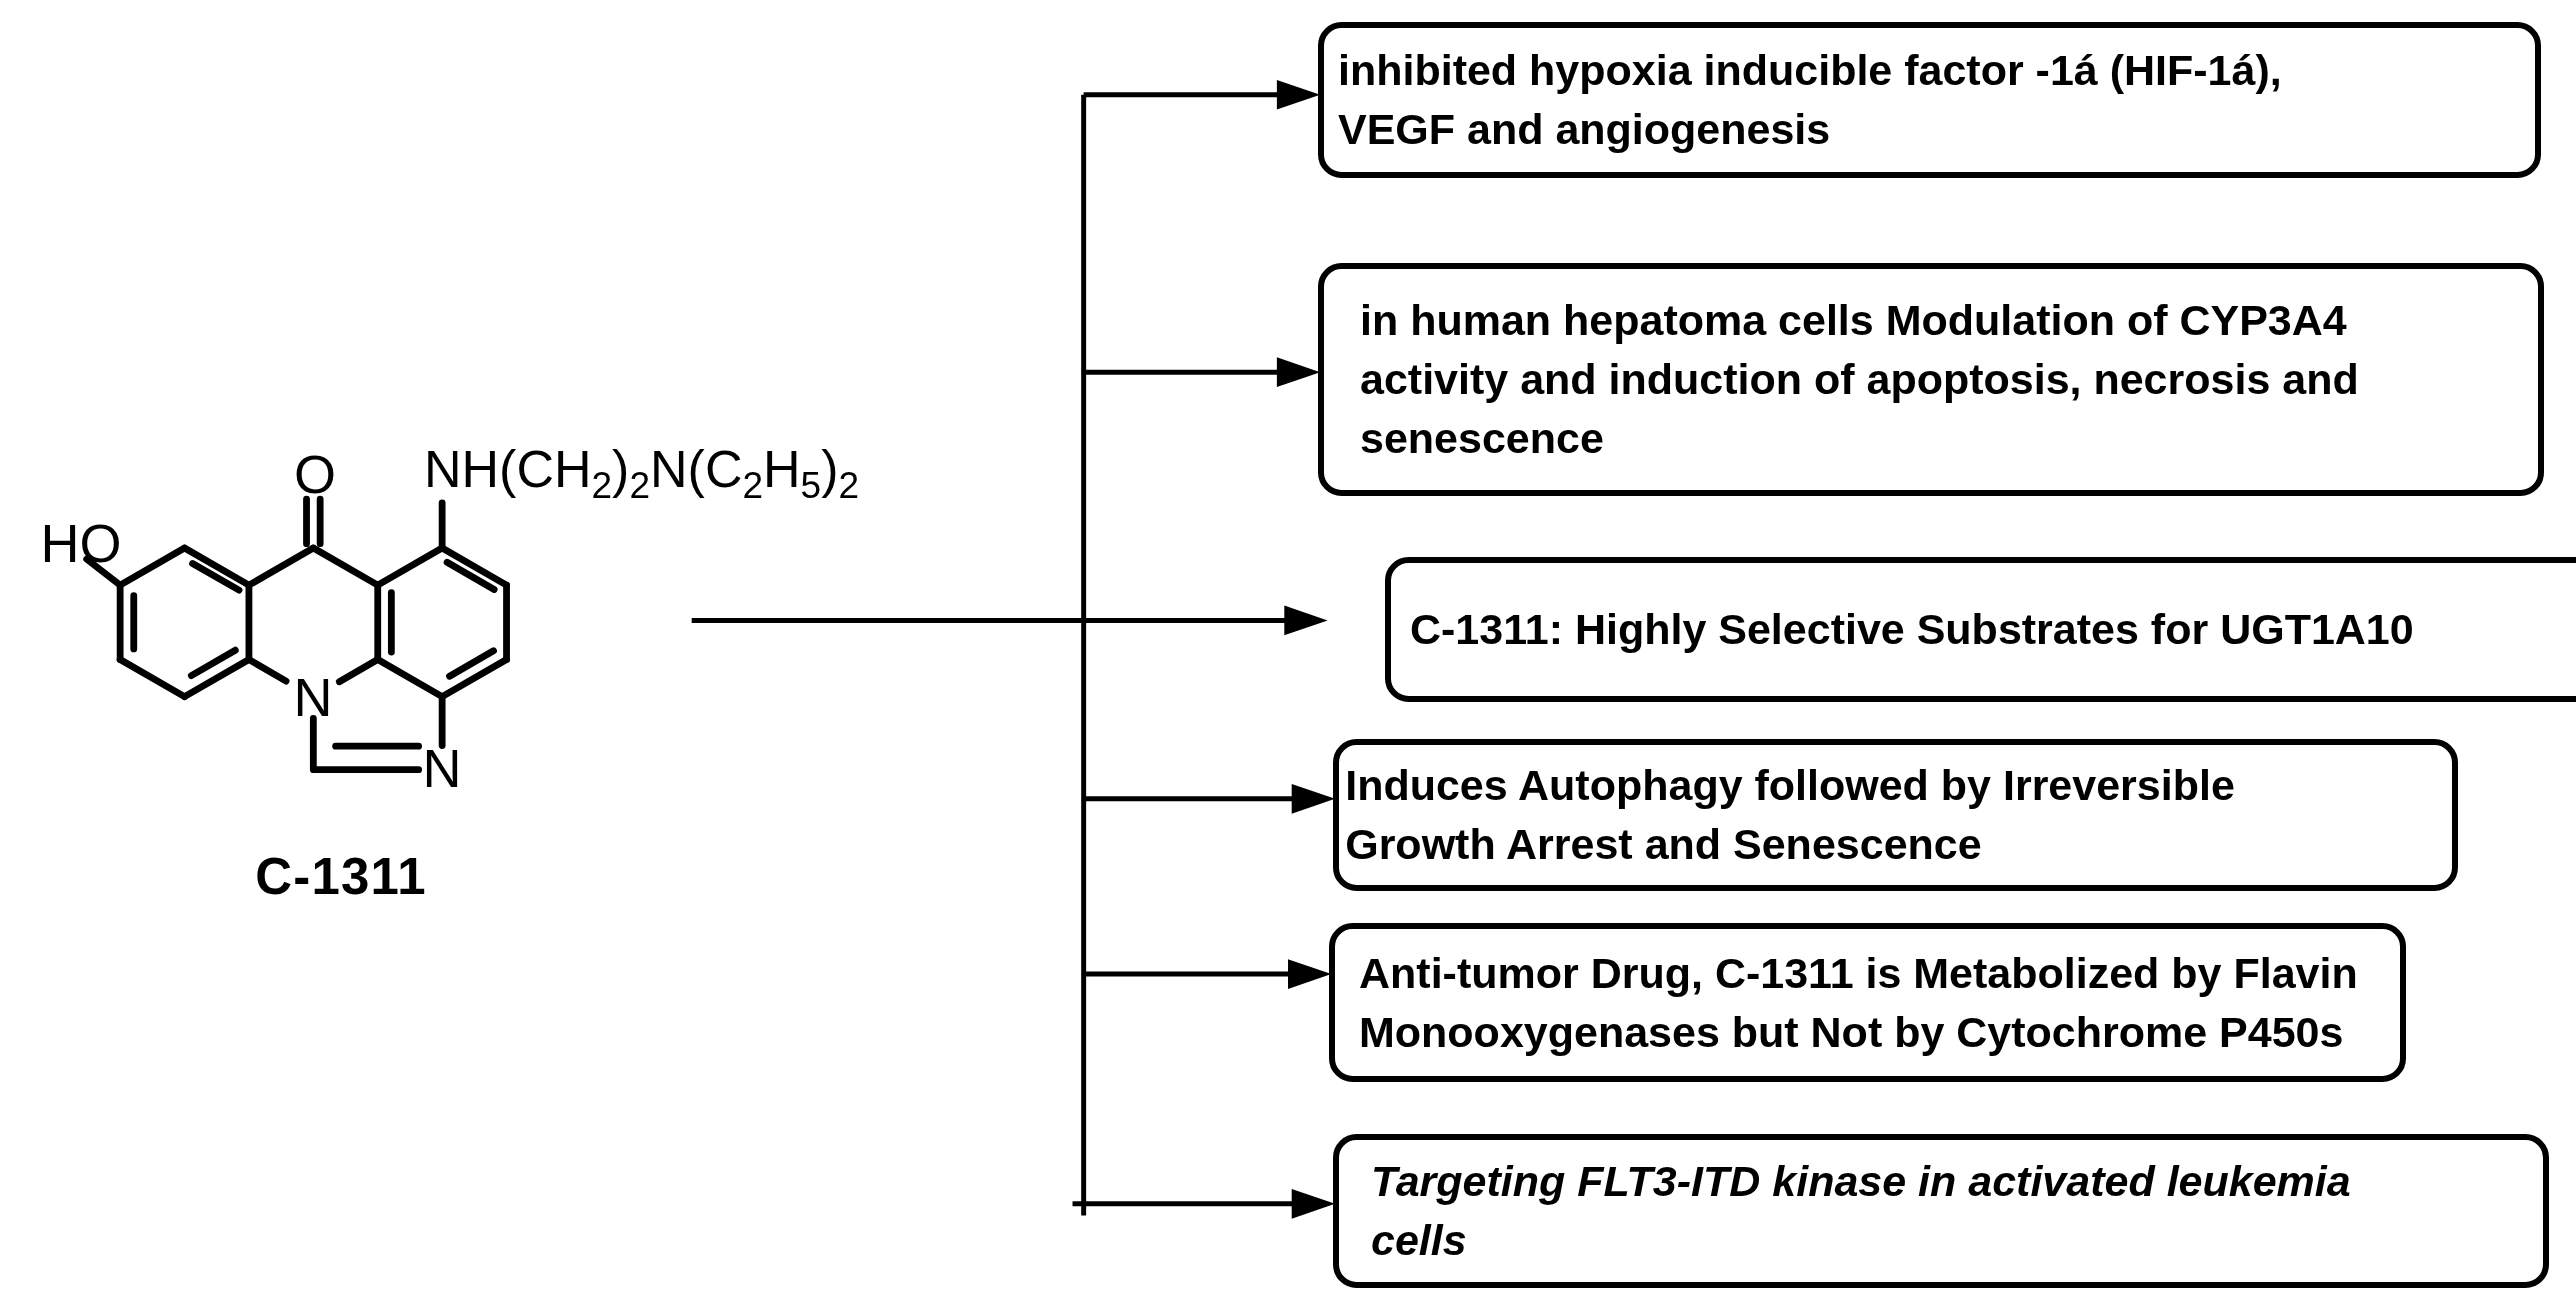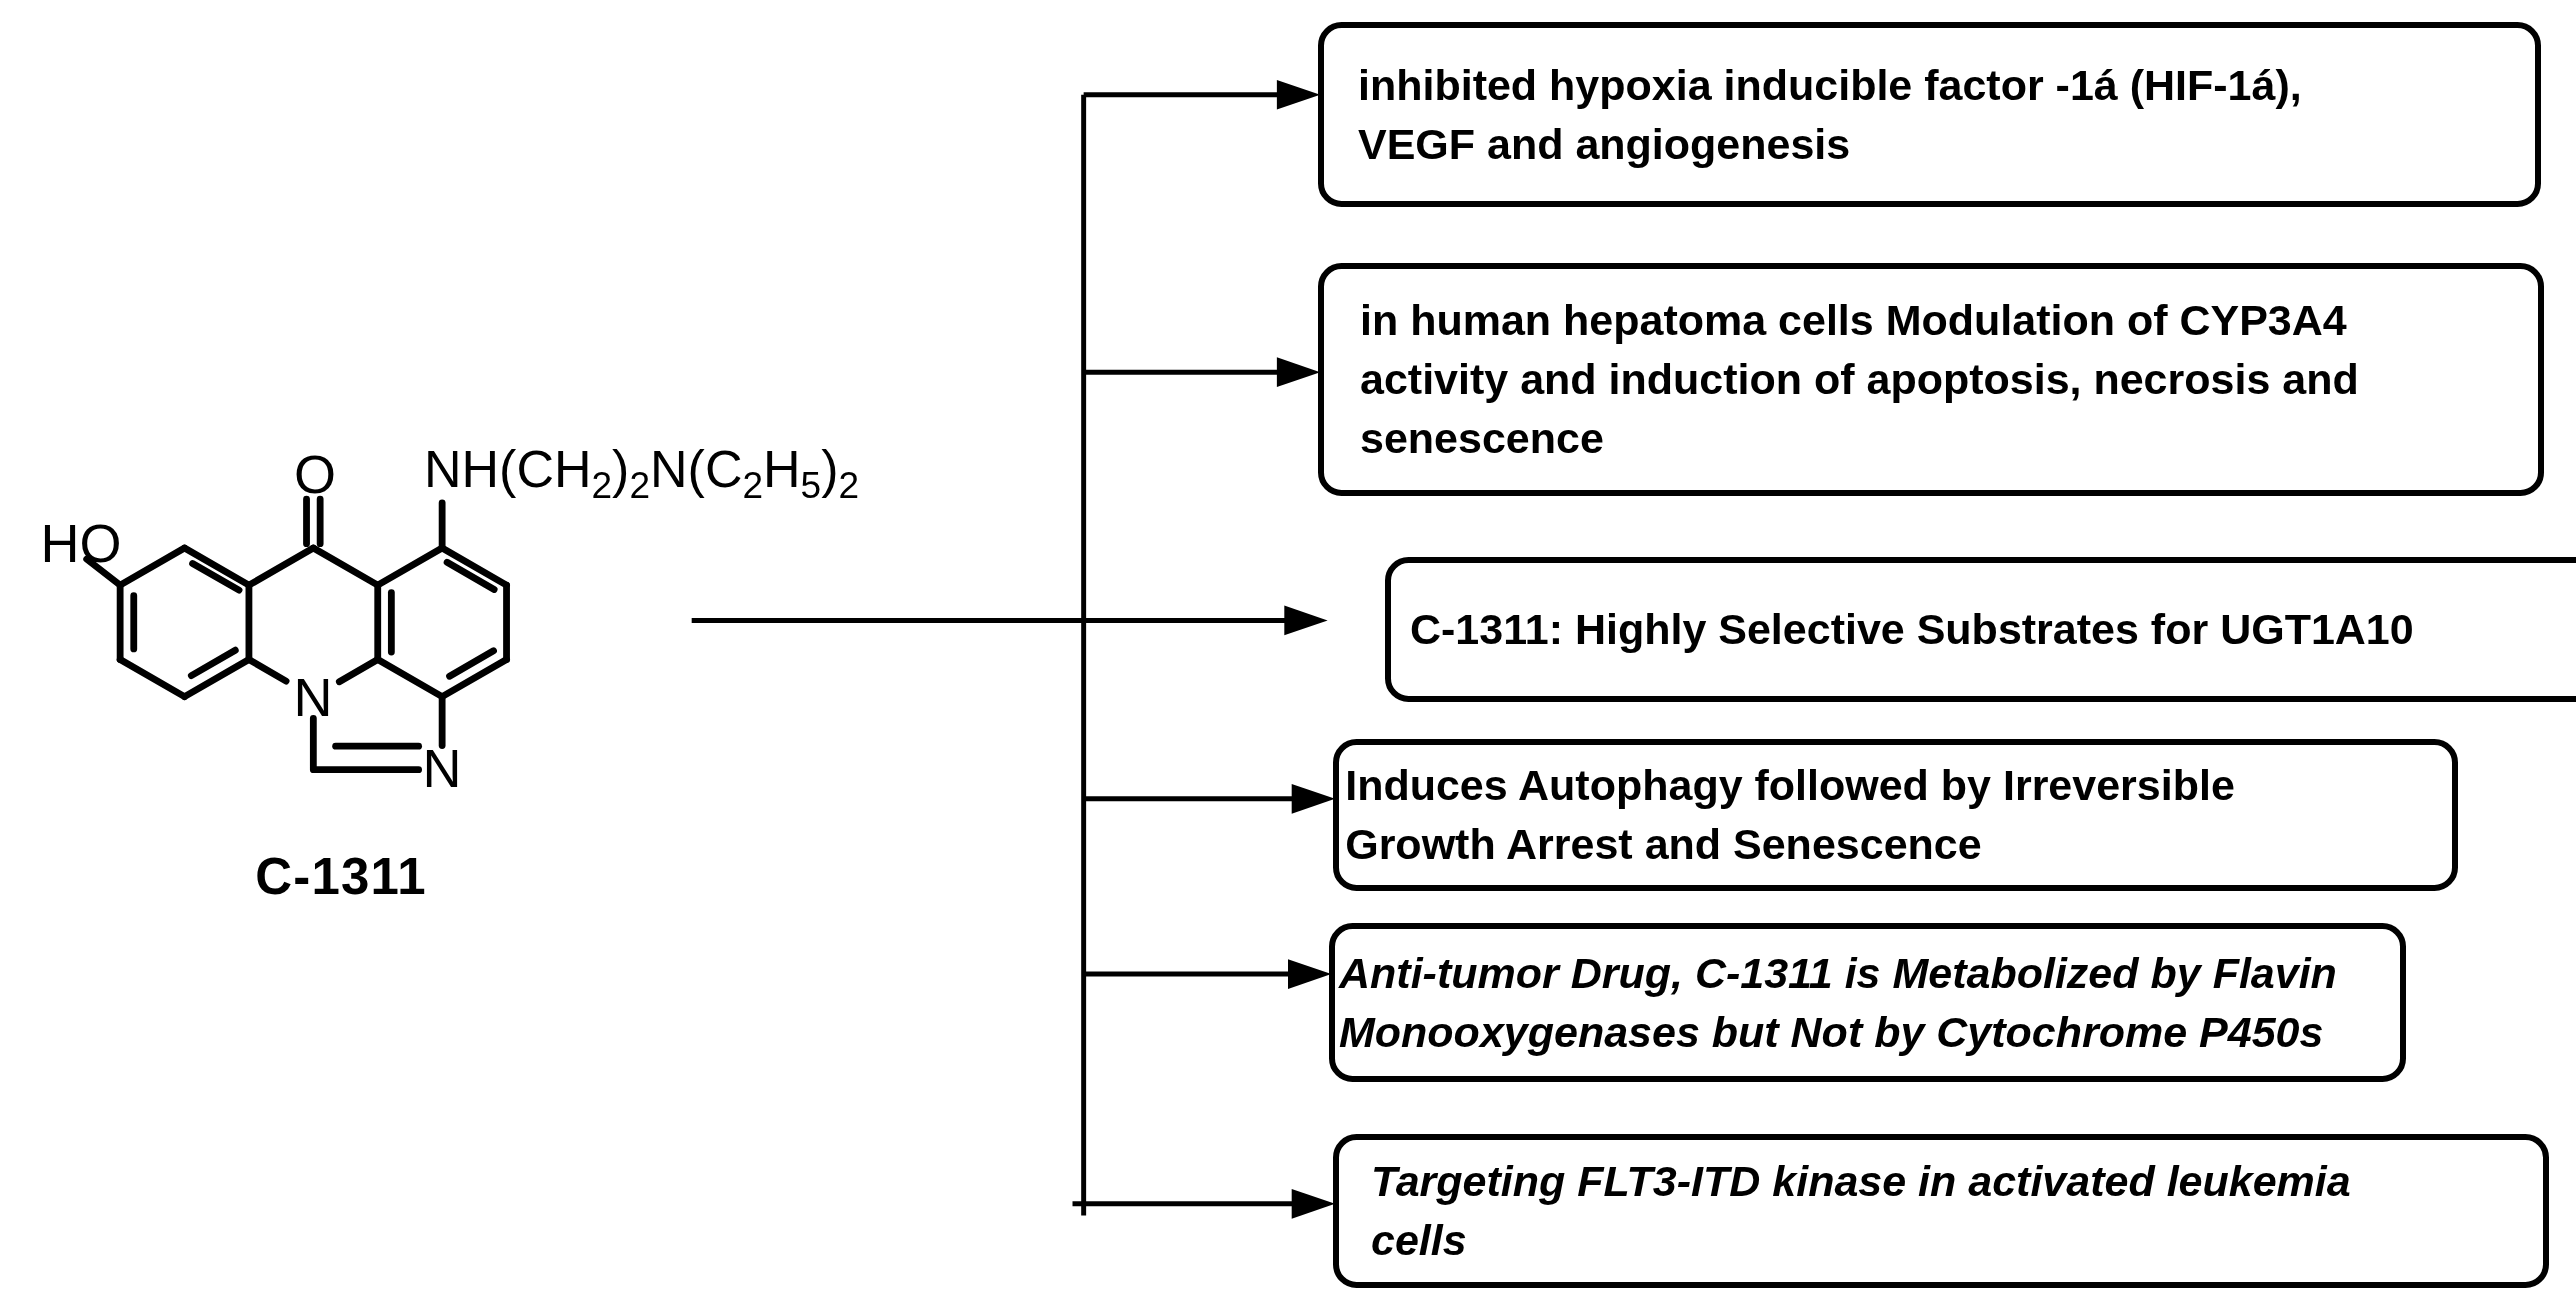--- a/index.html
+++ b/index.html
@@ -51,25 +51,25 @@
     display:flex;
     flex-direction:column;
     justify-content:center;
     font-weight:700;
     font-size:43px;
     line-height:59px;
     padding-right:17.3px;
     white-space:nowrap;
   }
   .fbox .line{white-space:nowrap;}
-  #box-hif      {left:1318px;top:22px;  width:1223px;height:185px;padding-left:34px;}
+  #box-hif      {left:1318px;top:22px;  width:1223px;height:156px;padding-left:14px;}
   #box-cyp3a4   {left:1318px;top:263px; width:1226px;height:233px;padding-left:36px;}
   #box-ugt1a10  {left:1385px;top:557px; width:1231px;height:145px;padding-left:19px;}
   #box-autophagy{left:1333px;top:739px;width:1125px;height:152px;padding-left:6.2px;}
-  #box-fmo      {left:1329px;top:923px;width:1077px;height:159px;padding-left:4px;font-style:italic;}
+  #box-fmo      {left:1329px;top:923px;width:1077px;height:159px;padding-left:24px;}
   #box-flt3     {left:1333px;top:1134px;width:1216px;height:154px;padding-left:32px;font-style:italic;}
 </style>
 </head>
 <body>
 
 <div class="canvas">
 
   <svg class="art" viewBox="0 0 4160 2101" xmlns="http://www.w3.org/2000/svg">
 
     <g stroke="#000000" stroke-width="11" fill="none" stroke-linecap="round" stroke-linejoin="round">

